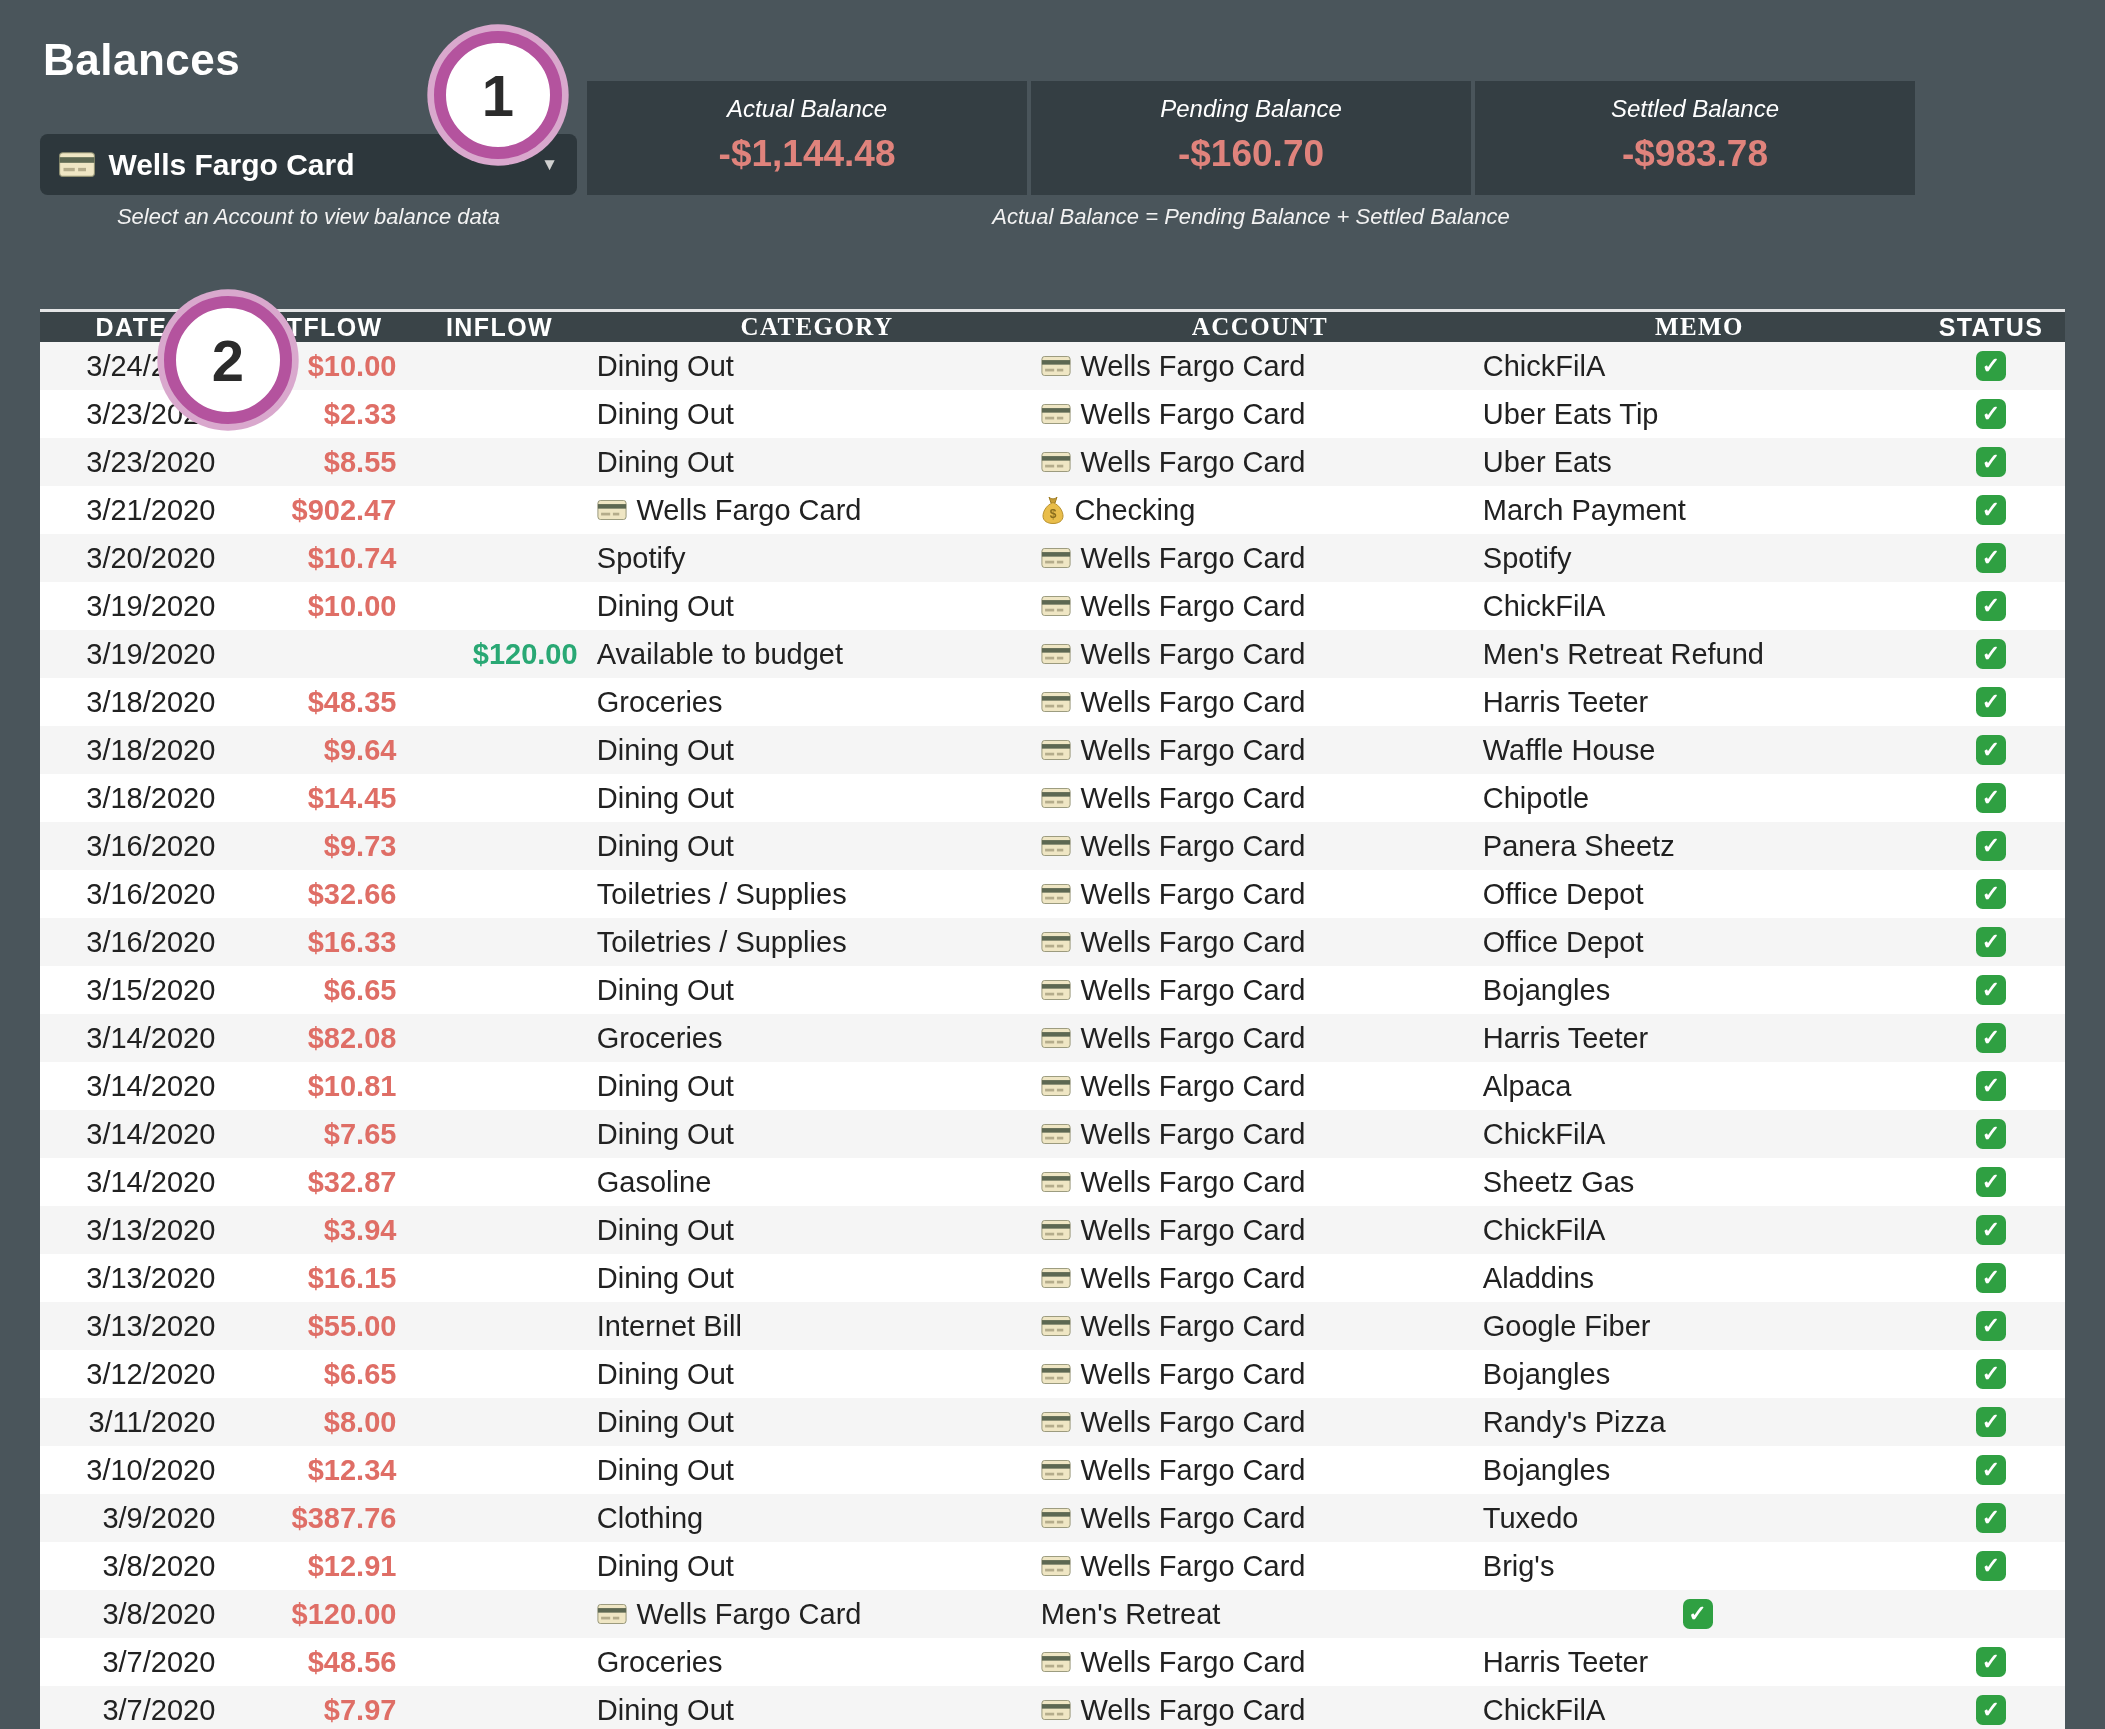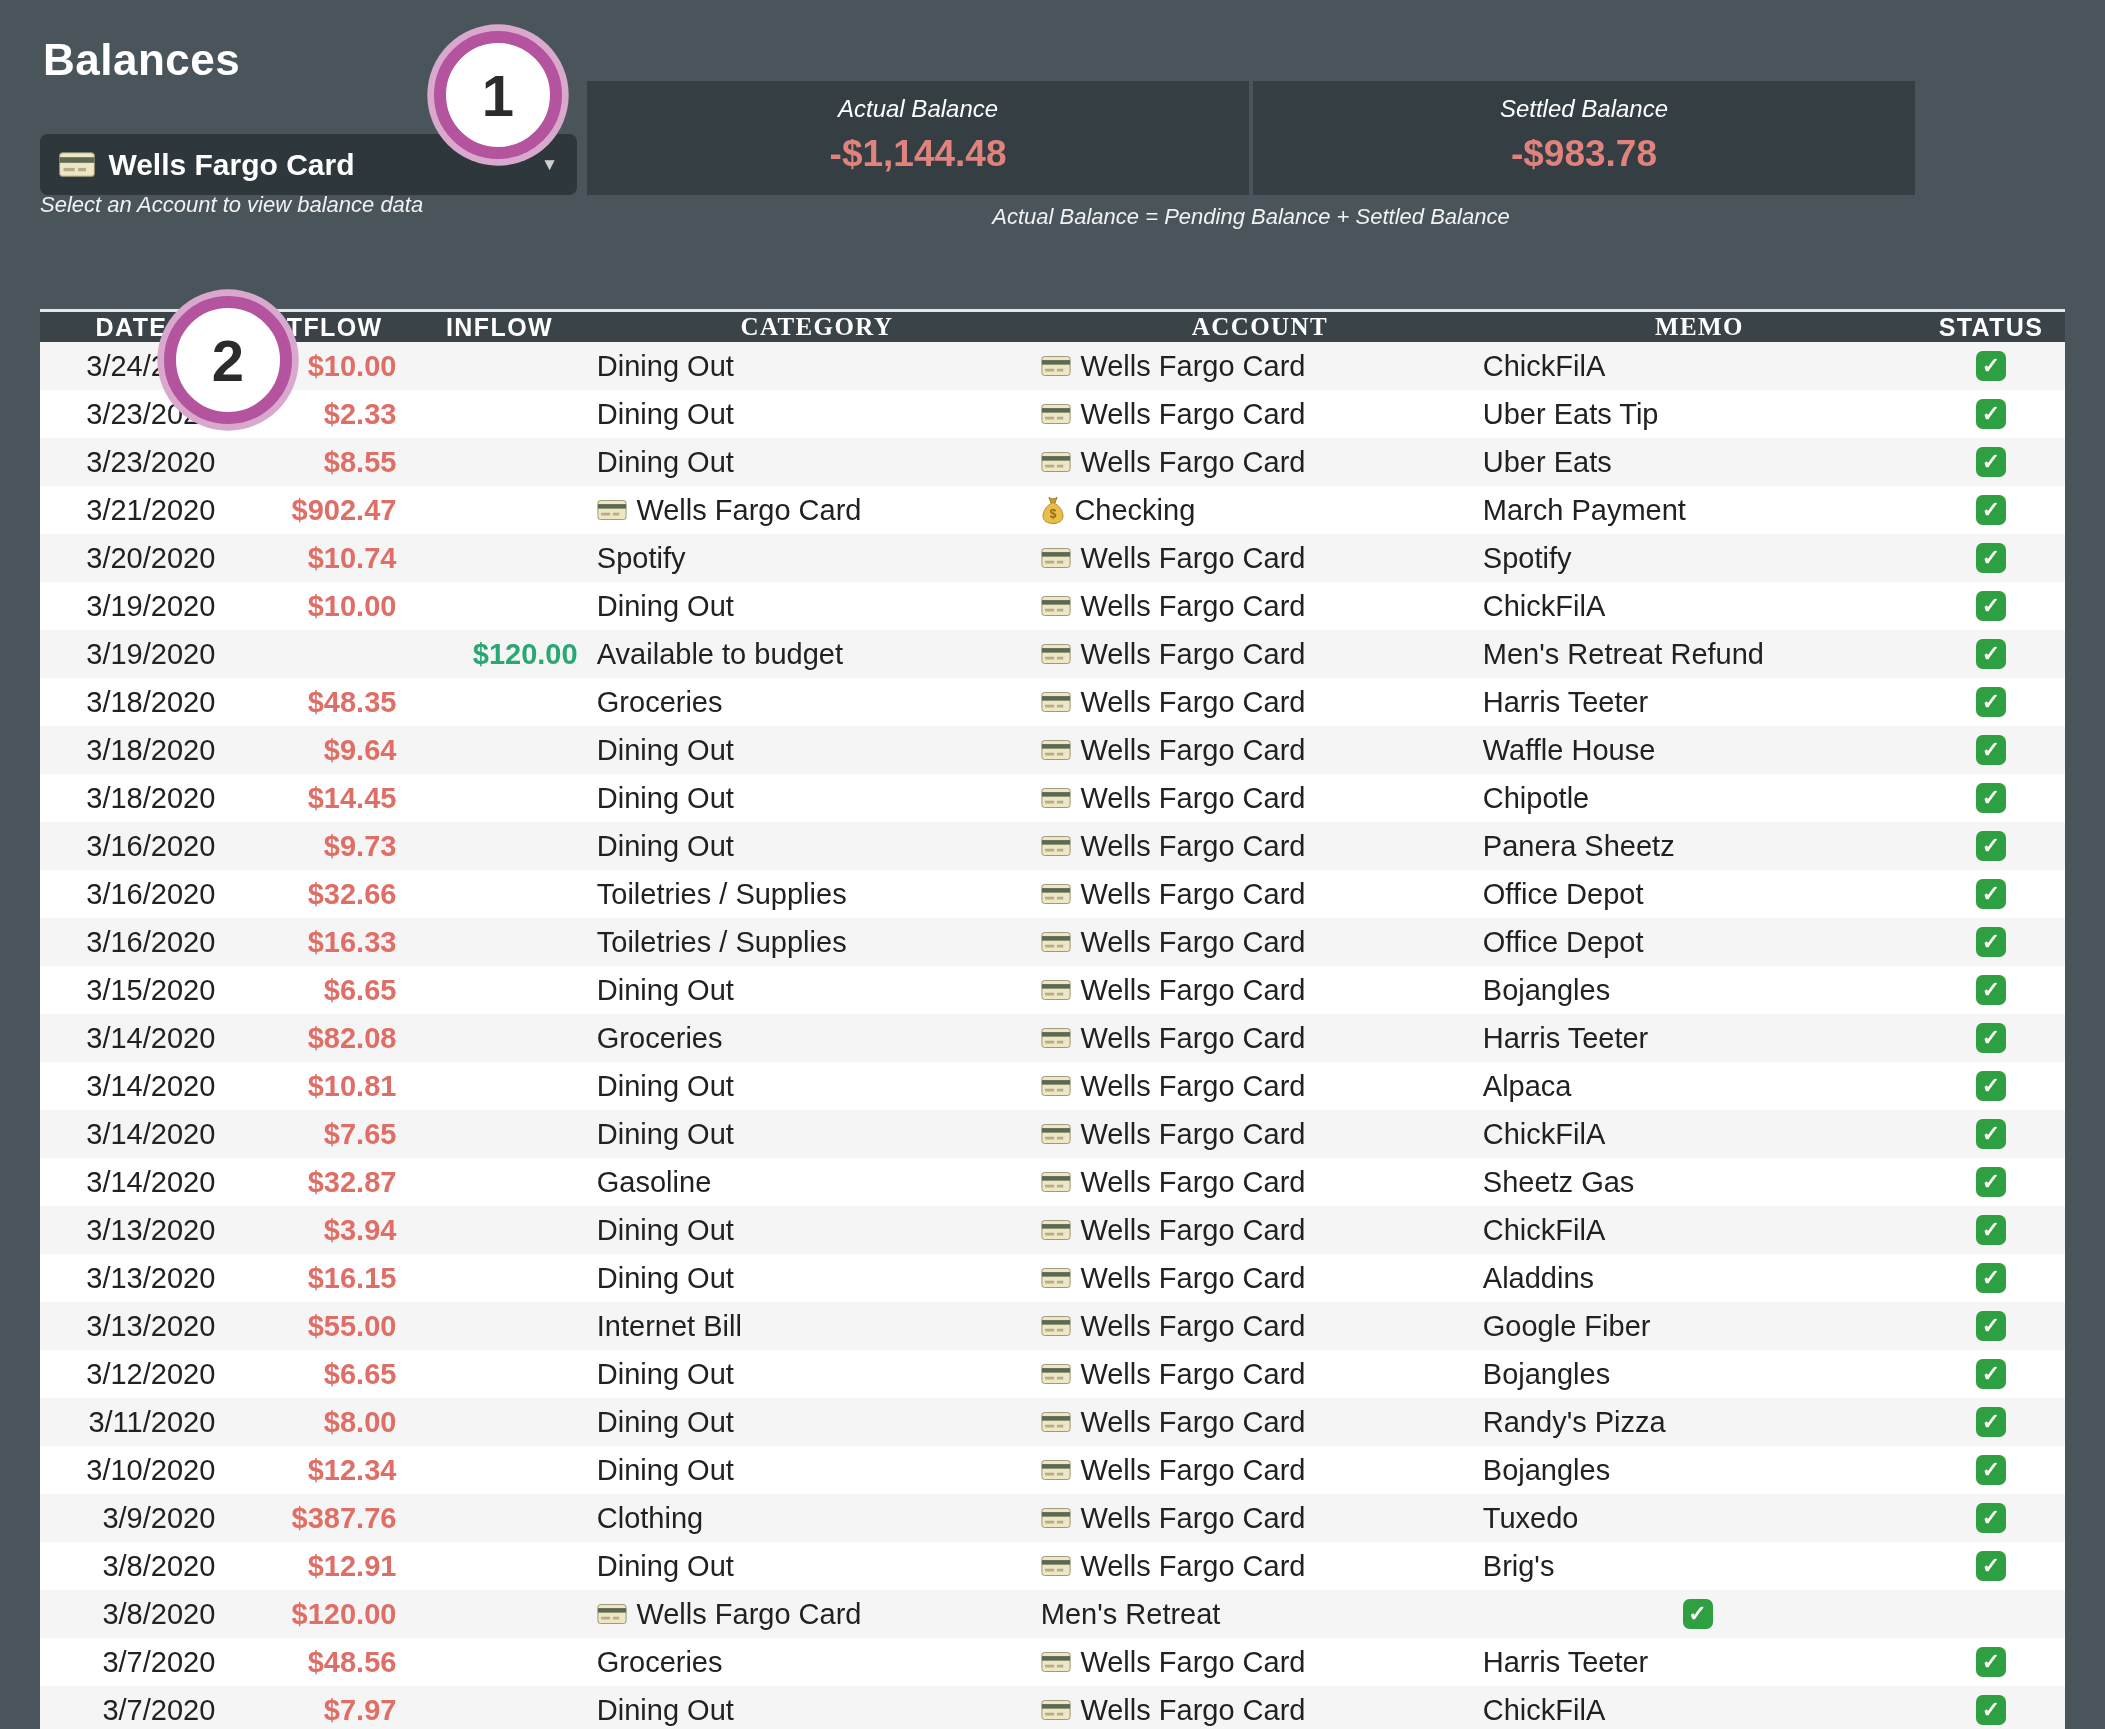--- a/index.html
+++ b/index.html
@@ -5,21 +5,21 @@
   * { margin:0; padding:0; box-sizing:border-box; }
   html,body { width:2106px; height:1729px; background:#3d474c; font-family:"Liberation Sans", sans-serif; }
   .screen { position:relative; width:2106px; height:1729px; background:var(--page-bg,#4a555b); overflow:hidden; }
 
   .page-title { position:absolute; left:43px; top:35px; font-size:44px; font-weight:bold; color:#ffffff; letter-spacing:0.5px; }
 
   .account-select { position:absolute; left:40px; top:134px; width:537px; height:61px; background:var(--dropdown-bg,#2d373c); border-radius:7.7px; display:flex; align-items:center; padding:0 19px; gap:13.4px; cursor:pointer; }
   .account-select-label { color:#ffffff; font-weight:bold; font-size:30px; }
   .caret { margin-left:auto; font-size:17.3px; color:#d0d0d0; }
 
-  .select-hint { position:absolute; left:40px; top:192px; width:537px; text-align:left; font-style:italic; font-size:22px; color:#f2f2f2; }
+  .select-hint { position:absolute; left:40px; top:204px; width:537px; text-align:center; font-style:italic; font-size:22px; color:#f2f2f2; }
 
   .cards { position:absolute; left:587px; top:81px; width:1328px; display:flex; gap:3.8px; }
   .balance-card { flex:1; height:114px; background:var(--panel-bg,#343e43); display:flex; flex-direction:column; align-items:center; padding-top:14.4px; }
   .balance-label { font-size:24px; font-style:italic; color:#ffffff; }
   .balance-value { margin-top:9.6px; font-size:37px; font-weight:bold; color:var(--balance-value,#e0837c); }
 
   .formula-note { position:absolute; left:587px; top:204px; width:1328px; text-align:center; font-style:italic; font-size:22px; color:#f2f2f2; }
 
   .table { position:absolute; left:40px; top:309px; width:2025px; border-top:3.8px solid rgba(255,255,255,0.85); }
   .thead, .trow { display:grid; grid-template-columns:183px 183px 187px 444px 442px 437px 150px; align-items:center; }
@@ -65,20 +65,24 @@
   </div>
 
   <div class="select-hint">Select an Account to view balance data</div>
 
   <div class="cards">
     <div class="balance-card">
       <div class="balance-label">Actual Balance</div>
       <div class="balance-value">-$1,144.48</div>
     </div>
     <div class="balance-card">
+      <div class="balance-label">Pending Balance</div>
+      <div class="balance-value">-$160.70</div>
+    </div>
+    <div class="balance-card">
       <div class="balance-label">Settled Balance</div>
       <div class="balance-value">-$983.78</div>
     </div>
   </div>
 
   <div class="formula-note">Actual Balance = Pending Balance + Settled Balance</div>
 
   <div class="table">
     <div class="thead">
         <div class="hcell h-date">DATE</div>

